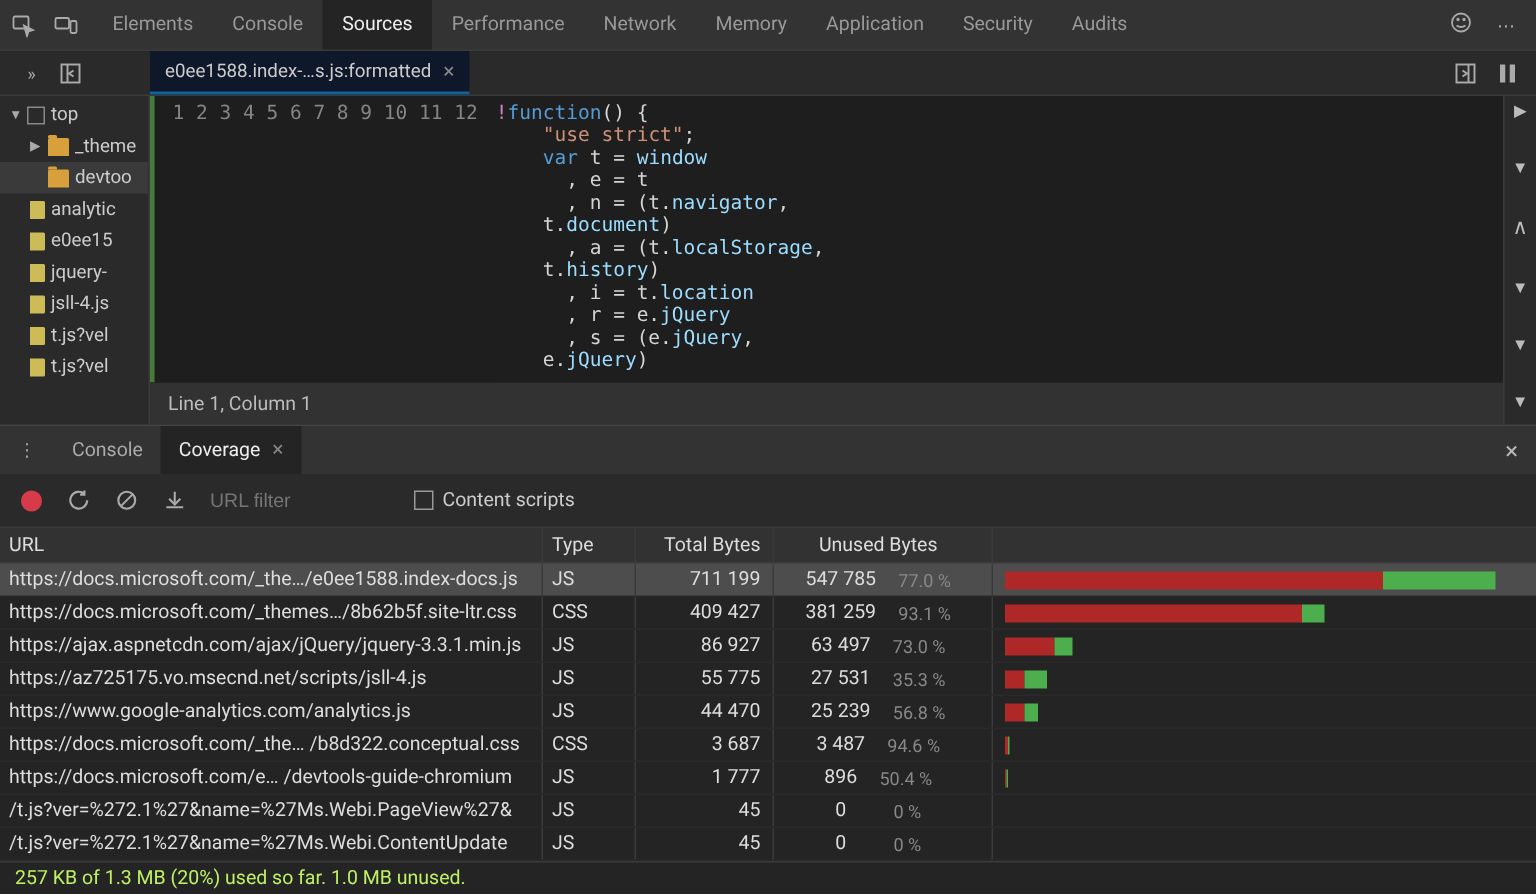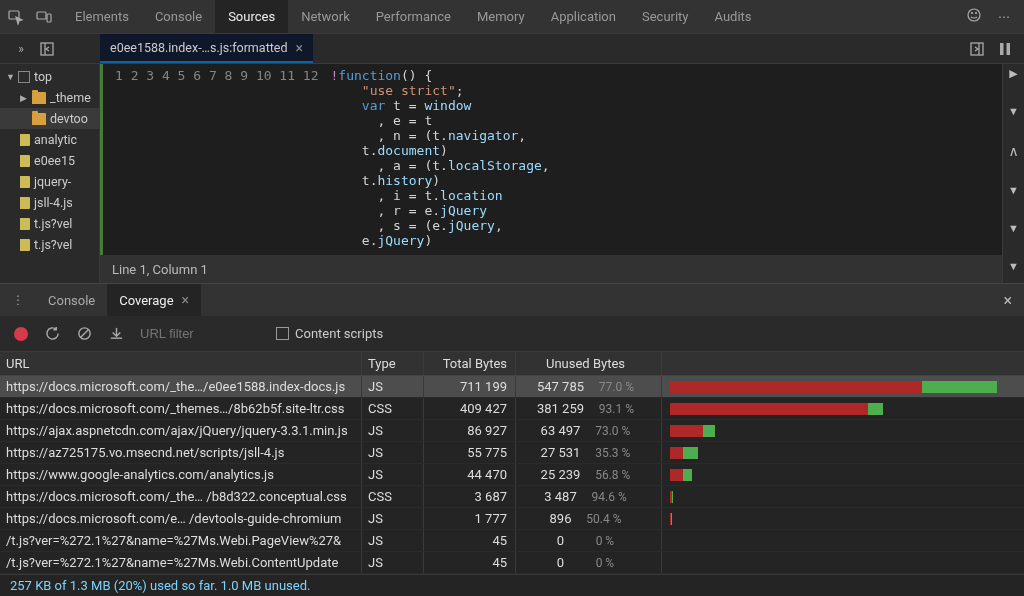--- a/index.html
+++ b/index.html
@@ -363,21 +363,21 @@
   width: 100%;
 }
 .bar-red { background: #ae2828; height: 100%; }
 .bar-green { background: #4dae4d; height: 100%; }
 
 .cov-footer {
   height: 22px;
   padding-left: 10px;
   display: flex;
   align-items: center;
-  color: #7dd3fc;
+  color: #bef264;
   font-size: 13px;
   border-top: 1px solid #3a3a3a;
 }
 </style>
 </head>
 <body>
 
 <div class="top-bar">
   <div class="top-icon">
     <svg width="16" height="16" viewBox="0 0 16 16" fill="none" stroke="currentColor" stroke-width="1.2">
@@ -388,22 +388,22 @@
   <div class="top-icon">
     <svg width="16" height="16" viewBox="0 0 16 16" fill="none" stroke="currentColor" stroke-width="1.2">
         <rect x="1" y="3" width="9" height="7" rx="1"></rect>
         <rect x="11" y="5" width="4" height="8" rx="1"></rect>
       </svg>
   </div>
   <div class="top-tabs" id="top-tabs">
       <div class="top-tab">Elements</div>
       <div class="top-tab">Console</div>
       <div class="top-tab active">Sources</div>
+      <div class="top-tab">Performance</div>
       <div class="top-tab">Network</div>
-      <div class="top-tab">Performance</div>
       <div class="top-tab">Memory</div>
       <div class="top-tab">Application</div>
       <div class="top-tab">Security</div>
       <div class="top-tab">Audits</div>
     </div>
   <div class="top-right">
     <div class="smile">
       <svg width="16" height="16" viewBox="0 0 16 16" fill="none" stroke="currentColor" stroke-width="1.2">
           <circle cx="8" cy="8" r="6"></circle>
           <path d="M5 10 Q8 12 11 10"></path>

